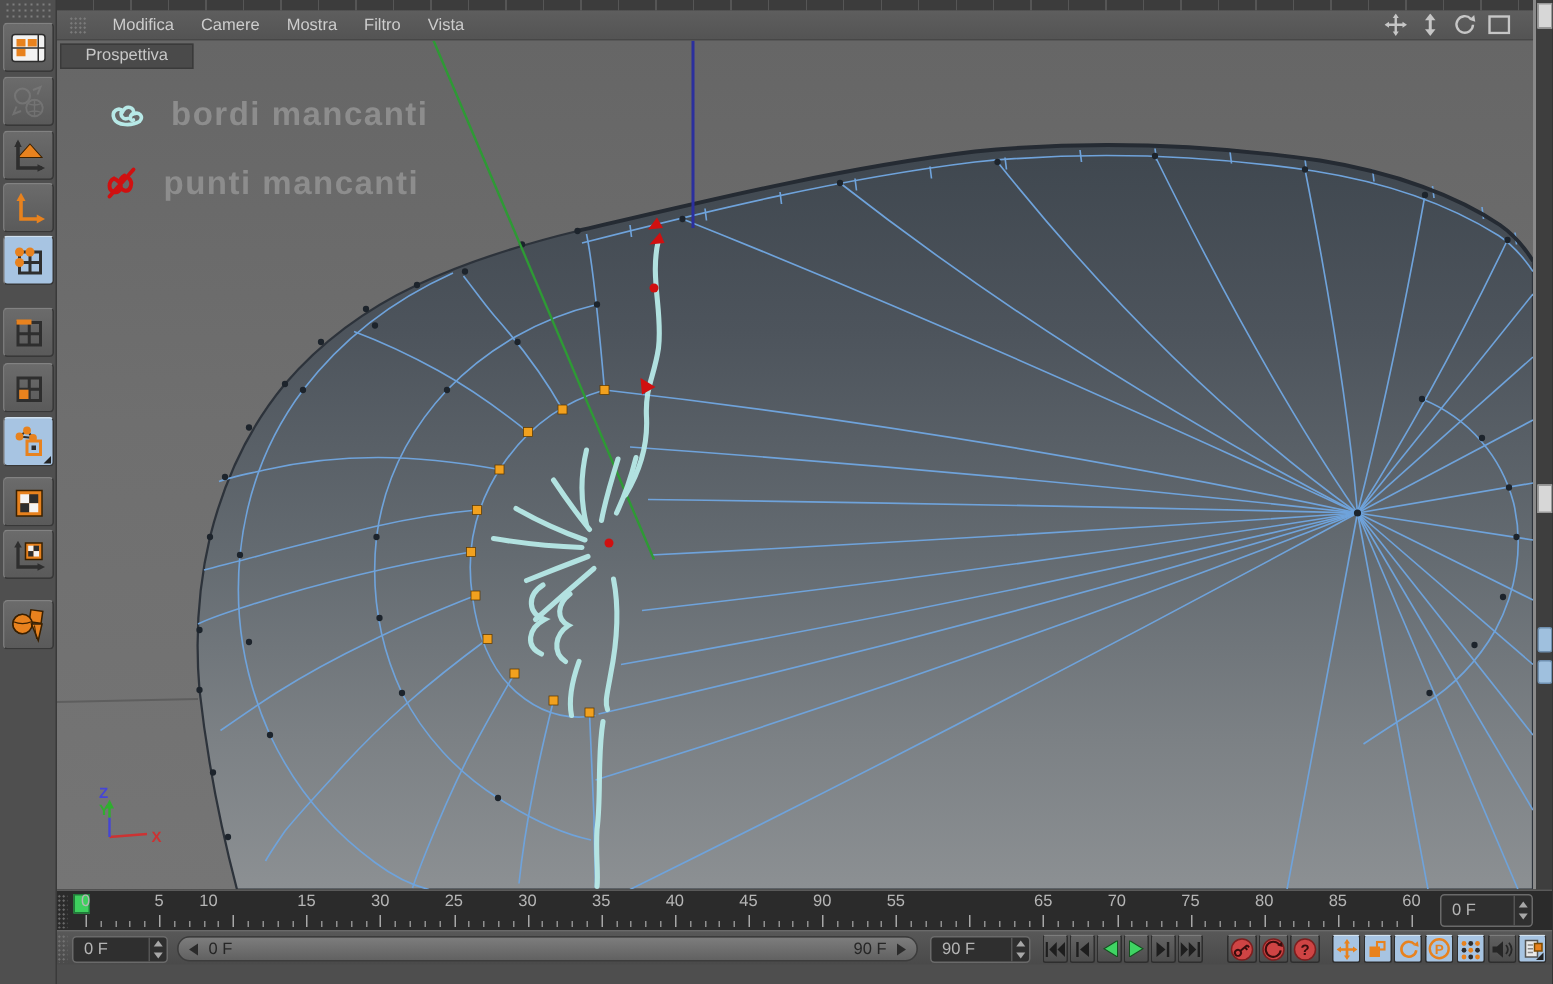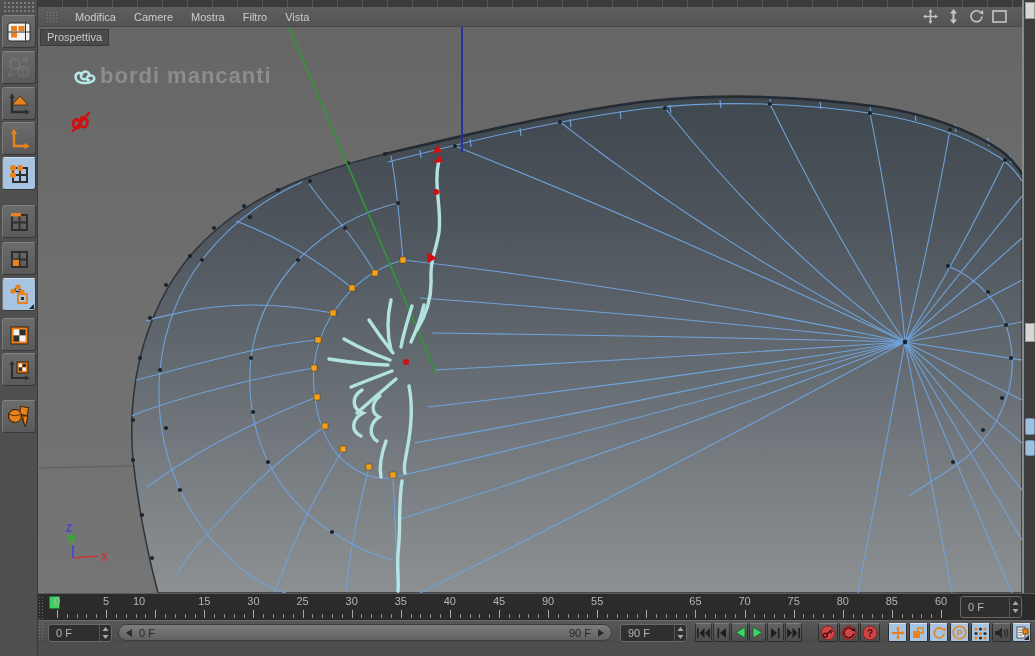--- a/index.html
+++ b/index.html
@@ -17,22 +17,22 @@
   
   #top-strip{position:absolute;left:38px;top:0;width:997px;height:7px;background:#3c3c3c;background-image:repeating-linear-gradient(90deg,transparent 0 24px,#565656 24px 25px);}
   #menu-bar{position:absolute;left:38px;top:7px;width:984px;height:20px;background:linear-gradient(#5e5e5e,#545454);display:flex;align-items:center;border-bottom:1px solid #474747;}
   #menu-grip{width:12px;height:12px;margin:0 8px 0 8px;background-image:radial-gradient(#7e7e7e 30%,transparent 34%);background-size:3px 3px;}
   .menu-item{color:#cdcdcd;font-size:11px;padding:2px 9px;cursor:default;}
   #vp-ctrls{margin-left:auto;display:flex;align-items:center;gap:6px;padding-right:14px;}
   .vp-ctrl{width:17px;height:15px;display:flex;align-items:center;justify-content:center;}
 
   
   #viewport{position:absolute;left:38px;top:27px;width:984px;height:566px;background:linear-gradient(#666,#6f6f6f 45%,#757575);overflow:hidden;}
-  #vp-label{position:absolute;left:2px;top:2px;background:#4a4a4a;border:1px solid #3a3a3a;color:#c8c8c8;font-size:11px;padding:1px 6px 2px;}
-  .legend-item{position:absolute;display:flex;align-items:center;gap:2px;}
+  #vp-label{position:absolute;left:2px;top:2px;background:#4a4a4a;border:1px solid #3a3a3a;color:#c8c8c8;font-size:11px;padding:1px 16px 2px;}
+  .legend-item{position:absolute;display:flex;align-items:center;gap:16px;}
   .legend-text{font-size:22px;font-weight:bold;color:#8d8d8d;letter-spacing:1px;}
   #mesh-svg{position:absolute;left:0;top:0;}
 
   
   #right-strip{position:absolute;left:1022px;top:0;width:13px;height:593px;background:#3e3e3e;border-left:2px solid #8a8a8a;}
   .rs-box{position:absolute;left:1px;width:10px;background:#d7d7d7;border:1px solid #999;}
   .rs-box.blue{background:#9fc0de;border-color:#6f8faf;border-radius:2px;}
 
   
   #timeline-row{position:absolute;left:38px;top:593px;width:997px;height:27px;background:#2b2b2b;border-top:1px solid #5a5a5a;}
@@ -409,20 +409,21 @@
       <svg width="26" height="22" viewBox="0 0 26 22">
         <path d="M4,14 C2,9 7,6 10,9 C12,5 18,6 17,11 C21,9 24,13 21,16 C16,19 6,19 4,14 M9,9 C8,12 10,15 13,14 M16,11 C14,13 15,16 17,15" fill="none" stroke="#b7e9e7" stroke-width="2.4" stroke-linecap="round"></path>
       </svg>
       <span class="legend-text">bordi mancanti</span>
     </div>
 
     <div class="legend-item" style="left:31px;top:82px">
       <svg width="24" height="26" viewBox="0 0 24 26">
         <path d="M7,10 C3,12 3,18 7,19 C11,20 13,15 10,12 C8,10 6,10 7,10 M14,8 C10,10 10,17 14,18 C18,19 20,13 17,10 M4,22 L20,4" fill="none" stroke="#d01010" stroke-width="2.6" stroke-linecap="round"></path>
       </svg>
+      <span class="legend-text">punti mancanti</span>
     </div>
   </div>
 
   <div id="right-strip">
     <div class="rs-box" style="top:2px;height:17px"></div>
     <div class="rs-box" style="top:323px;height:19px"></div>
     <div class="rs-box blue" style="top:418px;height:17px"></div>
     <div class="rs-box blue" style="top:440px;height:16px"></div>
   </div>
 

